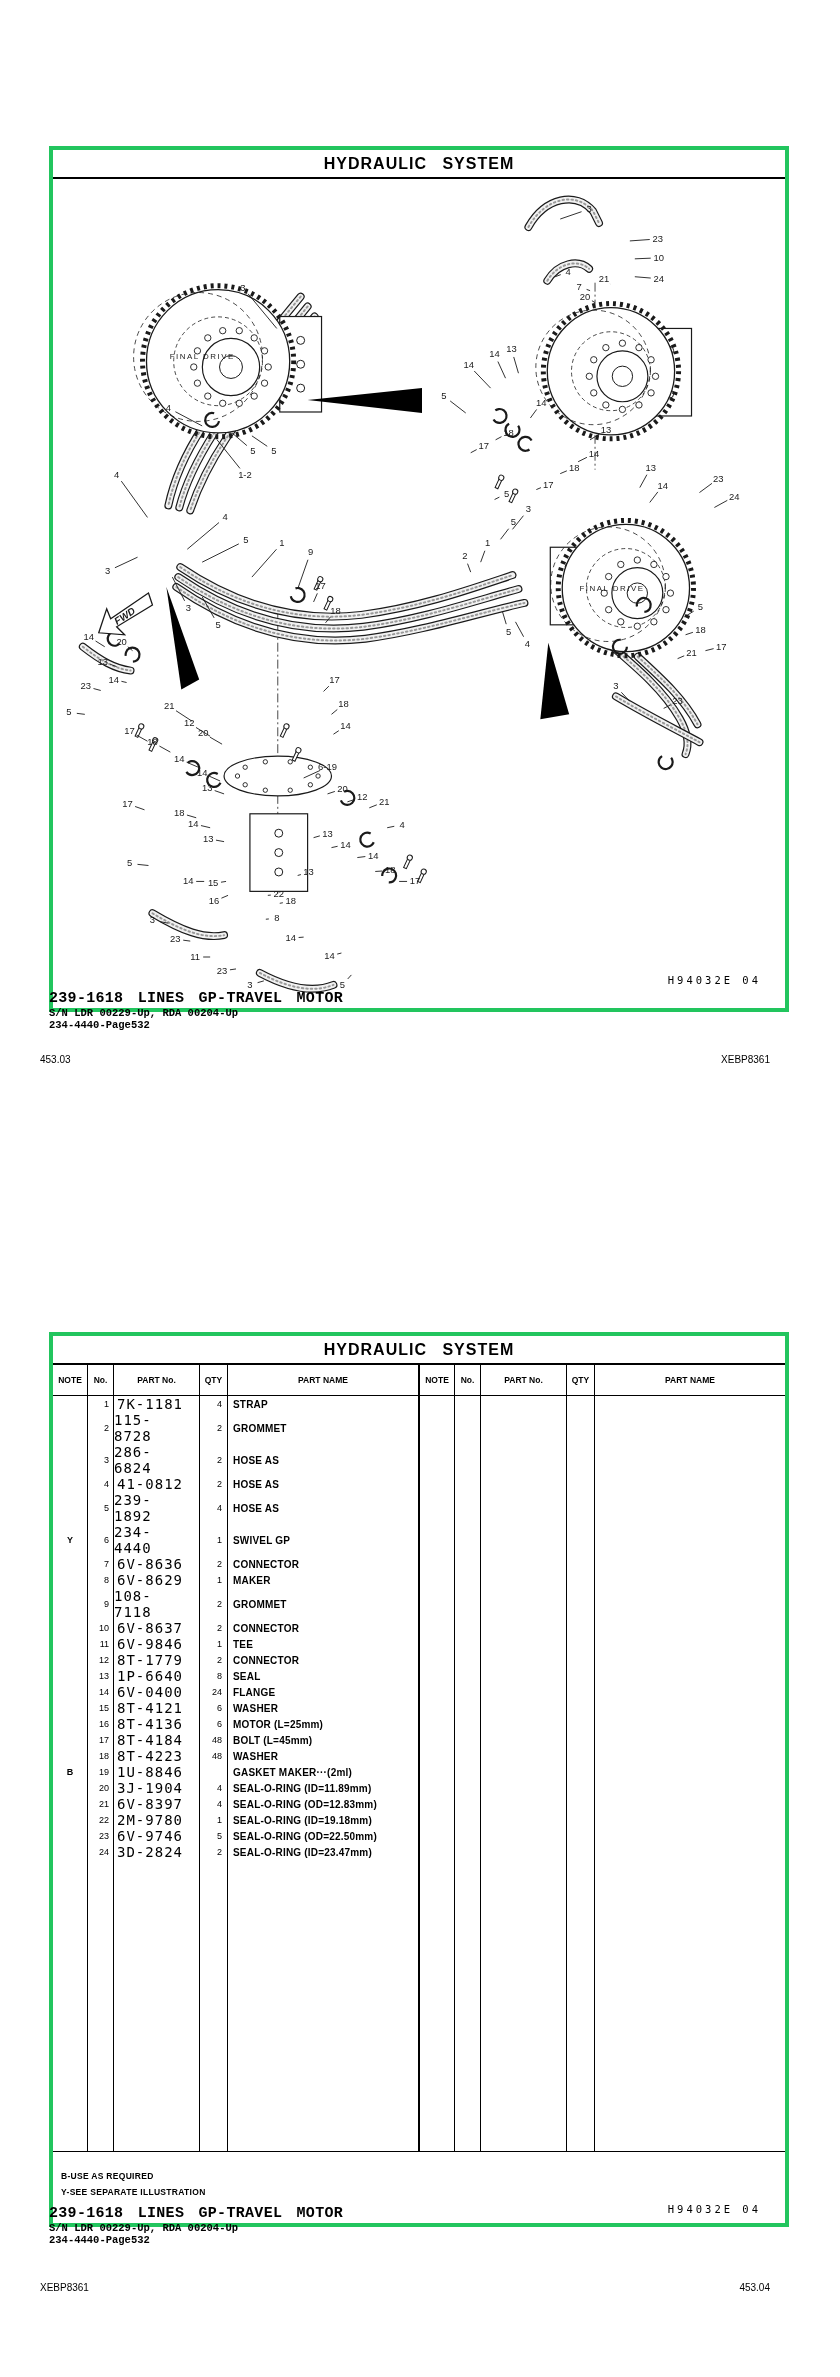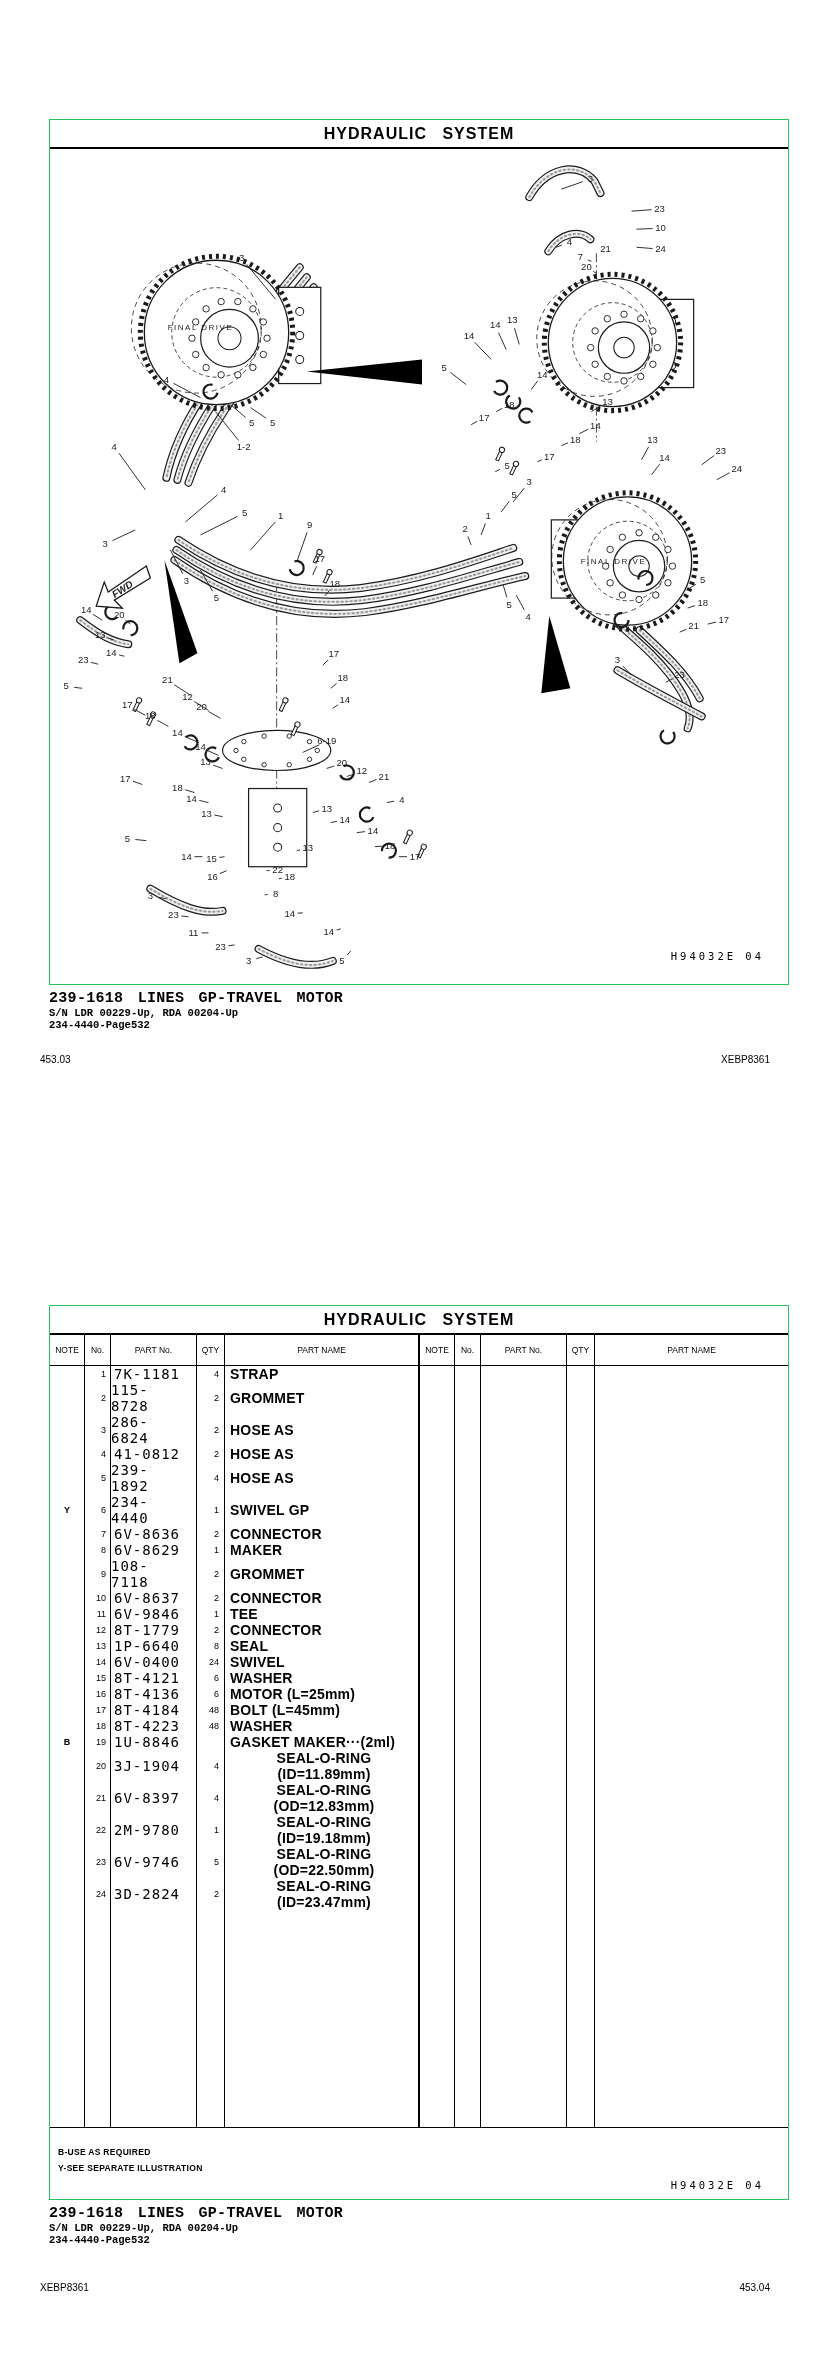--- a/index.html
+++ b/index.html
@@ -1,50 +1,50 @@
 <!DOCTYPE html>
 <html><head>
 <meta charset="utf-8">
 <style>
   html,body{margin:0;padding:0;background:#fff;}
   .sheet{position:relative;width:840px;height:2377px;background:#fff;color:#000;
          font-family:"Liberation Sans",sans-serif;overflow:hidden;}
-  .frame{position:absolute;left:49px;width:740px;border:1px solid #22c55e;box-sizing:border-box;background:#fff;}
+  .frame{position:absolute;left:49px;width:740px;border:4px solid #22c55e;box-sizing:border-box;background:#fff;margin-top:27px;}
   #frame1{top:119px;height:866px;}
   #frame2{top:1305px;height:895px;display:flex;flex-direction:column;}
   .titlebar{height:27px;border-bottom:2px solid #000;display:flex;align-items:center;justify-content:center;
             font-size:16px;font-weight:bold;letter-spacing:1px;word-spacing:10px;flex:0 0 auto;}
   .diagram-area{position:absolute;left:0;top:29px;right:0;bottom:0;}
   .diagram-area svg{width:100%;height:100%;display:block;}
   .plate{position:absolute;right:24px;bottom:22px;font-size:10.5px;letter-spacing:3px;
          font-family:"DejaVu Sans Mono",monospace;}
   .caption{position:absolute;left:49px;width:740px;text-align:left;line-height:1.15;font-family:Liberation Mono, monospace;}
   #caption1{top:990px;} #caption2{top:2205px;}
   .cap-title{font-size:15px;font-weight:bold;word-spacing:5px;letter-spacing:.3px;}
   .cap-sub{font-size:10.5px;font-weight:bold;}
   .footline{position:absolute;left:40px;width:730px;font-size:10px;display:flex;justify-content:space-between;}
   #foot1{top:1054px;} #foot2{top:2282px;}
   
   .ptable{flex:1 1 auto;display:flex;flex-direction:column;min-height:0;}
   .tbl-halves{flex:1 1 auto;display:flex;min-height:0;}
   .half{flex:1 1 0;display:flex;flex-direction:column;min-width:0;}
   .half.left{border-right:2px solid #000;}
   .hdr{display:flex;flex:0 0 30px;border-bottom:1.5px solid #000;align-items:center;}
-  .hdr .cell{font-size:8.5px;font-weight:normal;text-align:right;}
+  .hdr .cell{font-size:8.5px;font-weight:bold;text-align:right;}
   .cell{box-sizing:border-box;height:100%;display:flex;align-items:center;justify-content:center;border-right:1px solid #000;}
   .cell.c-note{flex:0 0 35px;} .cell.c-no{flex:0 0 26px;} .cell.c-part{flex:0 0 86px;}
   .cell.c-qty{flex:0 0 28px;} .cell.c-name{flex:1 1 auto;border-right:none;}
   .tbody{flex:1 1 auto;display:flex;flex-direction:column;min-height:0;}
   .row{display:flex;flex:0 0 14px;}
   .row .cell{font-size:9px;}
   .row .c-note{justify-content:center;font-weight:bold;}
   .row .c-no{justify-content:flex-end;padding-right:4px;}
   .row .c-part{justify-content:flex-end;padding-right:16px;font-family:"DejaVu Sans Mono",monospace;letter-spacing:1px;font-size:14px;}
   .row .c-qty{justify-content:flex-end;padding-right:5px;}
-  .row .c-name{justify-content:flex-start;padding-left:5px;font-size:14px;font-weight:bold;letter-spacing:.2px;text-align:center;}
+  .row .c-name{justify-content:flex-start;padding-left:5px;font-size:10px;font-weight:bold;letter-spacing:.2px;text-align:center;}
   .row.filler{flex:1 1 auto;}
   .notes-area{flex:0 0 72px;border-top:1.5px solid #000;position:relative;padding:19px 0 0 8px;box-sizing:border-box;}
   .note-line{font-size:8.5px;font-weight:bold;letter-spacing:.3px;margin-bottom:6px;}
   .notes-area .plate{bottom:8px;}
 </style>
 </head>
 <body>
 
 <div class="sheet">
 
@@ -555,21 +555,21 @@
                 <div class="cell c-no">13</div>
                 <div class="cell c-part">1P-6640</div>
                 <div class="cell c-qty">8</div>
                 <div class="cell c-name">SEAL</div>
               </div>
               <div class="row">
                 <div class="cell c-note"></div>
                 <div class="cell c-no">14</div>
                 <div class="cell c-part">6V-0400</div>
                 <div class="cell c-qty">24</div>
-                <div class="cell c-name">SWIVEL</div>
+                <div class="cell c-name">FLANGE</div>
               </div>
               <div class="row">
                 <div class="cell c-note"></div>
                 <div class="cell c-no">15</div>
                 <div class="cell c-part">8T-4121</div>
                 <div class="cell c-qty">6</div>
                 <div class="cell c-name">WASHER</div>
               </div>
               <div class="row">
                 <div class="cell c-note"></div>

